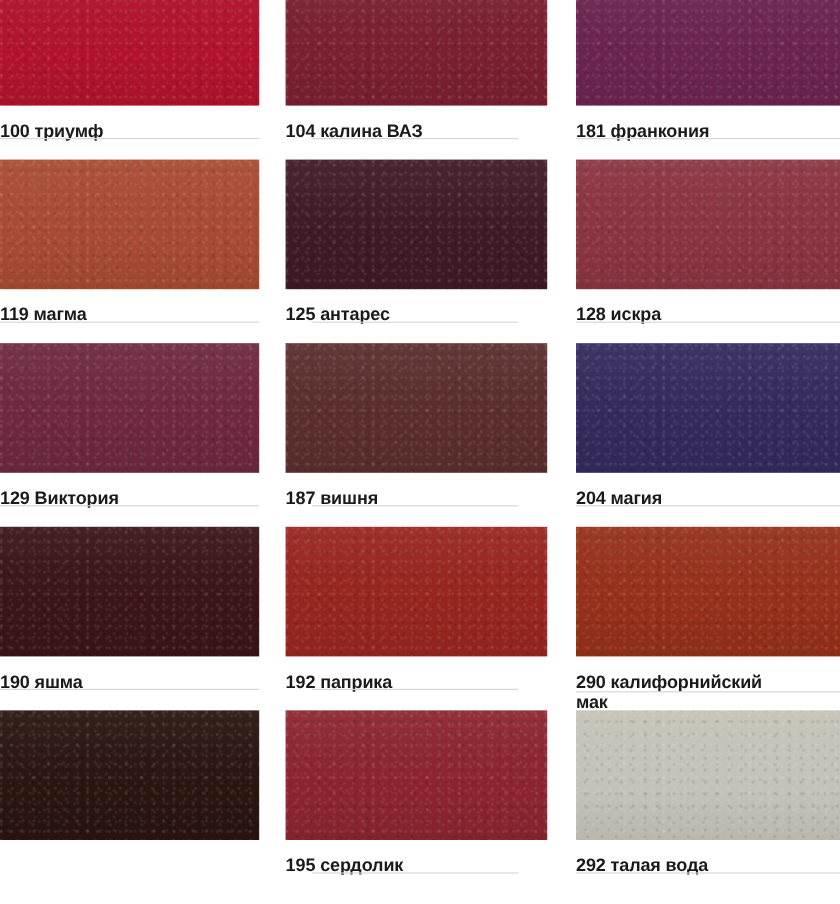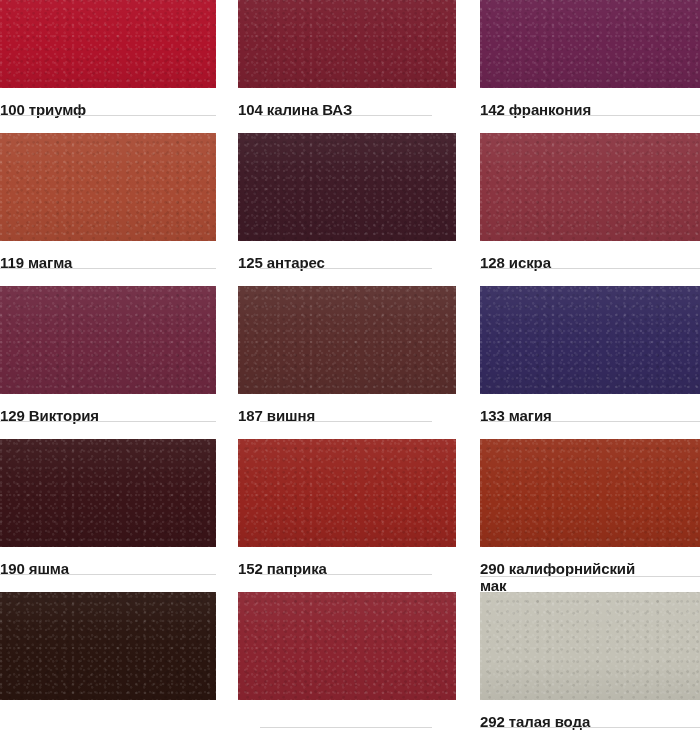--- a/index.html
+++ b/index.html
@@ -144,21 +144,21 @@
           <div class="swatch-label-area">
             <div class="swatch-label">104 калина ВАЗ</div>
             <div class="swatch-divider" style="background: rgb(215, 215, 215);"></div>
           </div>
         </div>
       </div>
       <div class="swatch-cell col-3">
         <div class="swatch-inner">
           <div class="swatch-chip" title="франкония" style="background-color: rgb(107, 36, 80);"></div>
           <div class="swatch-label-area">
-            <div class="swatch-label">142 франкония</div>
+            <div class="swatch-label">181 франкония</div>
             <div class="swatch-divider" style="background: rgb(215, 215, 215);"></div>
           </div>
         </div>
       </div>
       <div class="swatch-cell col-1">
         <div class="swatch-inner">
           <div class="swatch-chip" title="магма" style="background-color: rgb(168, 74, 51);"></div>
           <div class="swatch-label-area">
             <div class="swatch-label">119 магма</div>
             <div class="swatch-divider" style="background: rgb(215, 215, 215);"></div>
@@ -198,39 +198,39 @@
           <div class="swatch-label-area">
             <div class="swatch-label">187 вишня</div>
             <div class="swatch-divider" style="background: rgb(215, 215, 215);"></div>
           </div>
         </div>
       </div>
       <div class="swatch-cell col-3">
         <div class="swatch-inner">
           <div class="swatch-chip" title="магия" style="background-color: rgb(52, 42, 94);"></div>
           <div class="swatch-label-area">
-            <div class="swatch-label">133 магия</div>
+            <div class="swatch-label">204 магия</div>
             <div class="swatch-divider" style="background: rgb(215, 215, 215);"></div>
           </div>
         </div>
       </div>
       <div class="swatch-cell col-1">
         <div class="swatch-inner">
           <div class="swatch-chip" title="яшма" style="background-color: rgb(58, 20, 24);"></div>
           <div class="swatch-label-area">
             <div class="swatch-label">190 яшма</div>
             <div class="swatch-divider" style="background: rgb(215, 215, 215);"></div>
           </div>
         </div>
       </div>
       <div class="swatch-cell col-2">
         <div class="swatch-inner">
           <div class="swatch-chip" title="паприка" style="background-color: rgb(151, 37, 31);"></div>
           <div class="swatch-label-area">
-            <div class="swatch-label">152 паприка</div>
+            <div class="swatch-label">192 паприка</div>
             <div class="swatch-divider" style="background: rgb(215, 215, 215);"></div>
           </div>
         </div>
       </div>
       <div class="swatch-cell col-3">
         <div class="swatch-inner">
           <div class="swatch-chip" title="калифорнийский мак" style="background-color: rgb(149, 48, 26);"></div>
           <div class="swatch-label-area">
             <div class="swatch-label">290 калифорнийский
 мак</div>
@@ -240,20 +240,21 @@
       </div>
       <div class="swatch-cell col-1">
         <div class="swatch-inner">
           <div class="swatch-chip" title="портвейн" style="background-color: rgb(42, 21, 15);"></div>
         </div>
       </div>
       <div class="swatch-cell col-2">
         <div class="swatch-inner">
           <div class="swatch-chip" title="сердолик" style="background-color: rgb(139, 36, 48);"></div>
           <div class="swatch-label-area">
+            <div class="swatch-label">195 сердолик</div>
             <div class="swatch-divider" style="background: rgb(215, 215, 215);"></div>
           </div>
         </div>
       </div>
       <div class="swatch-cell col-3">
         <div class="swatch-inner">
           <div class="swatch-chip" title="талая вода" style="background-color: rgb(196, 194, 182);"></div>
           <div class="swatch-label-area">
             <div class="swatch-label">292 талая вода</div>
             <div class="swatch-divider" style="background: rgb(215, 215, 215);"></div>

